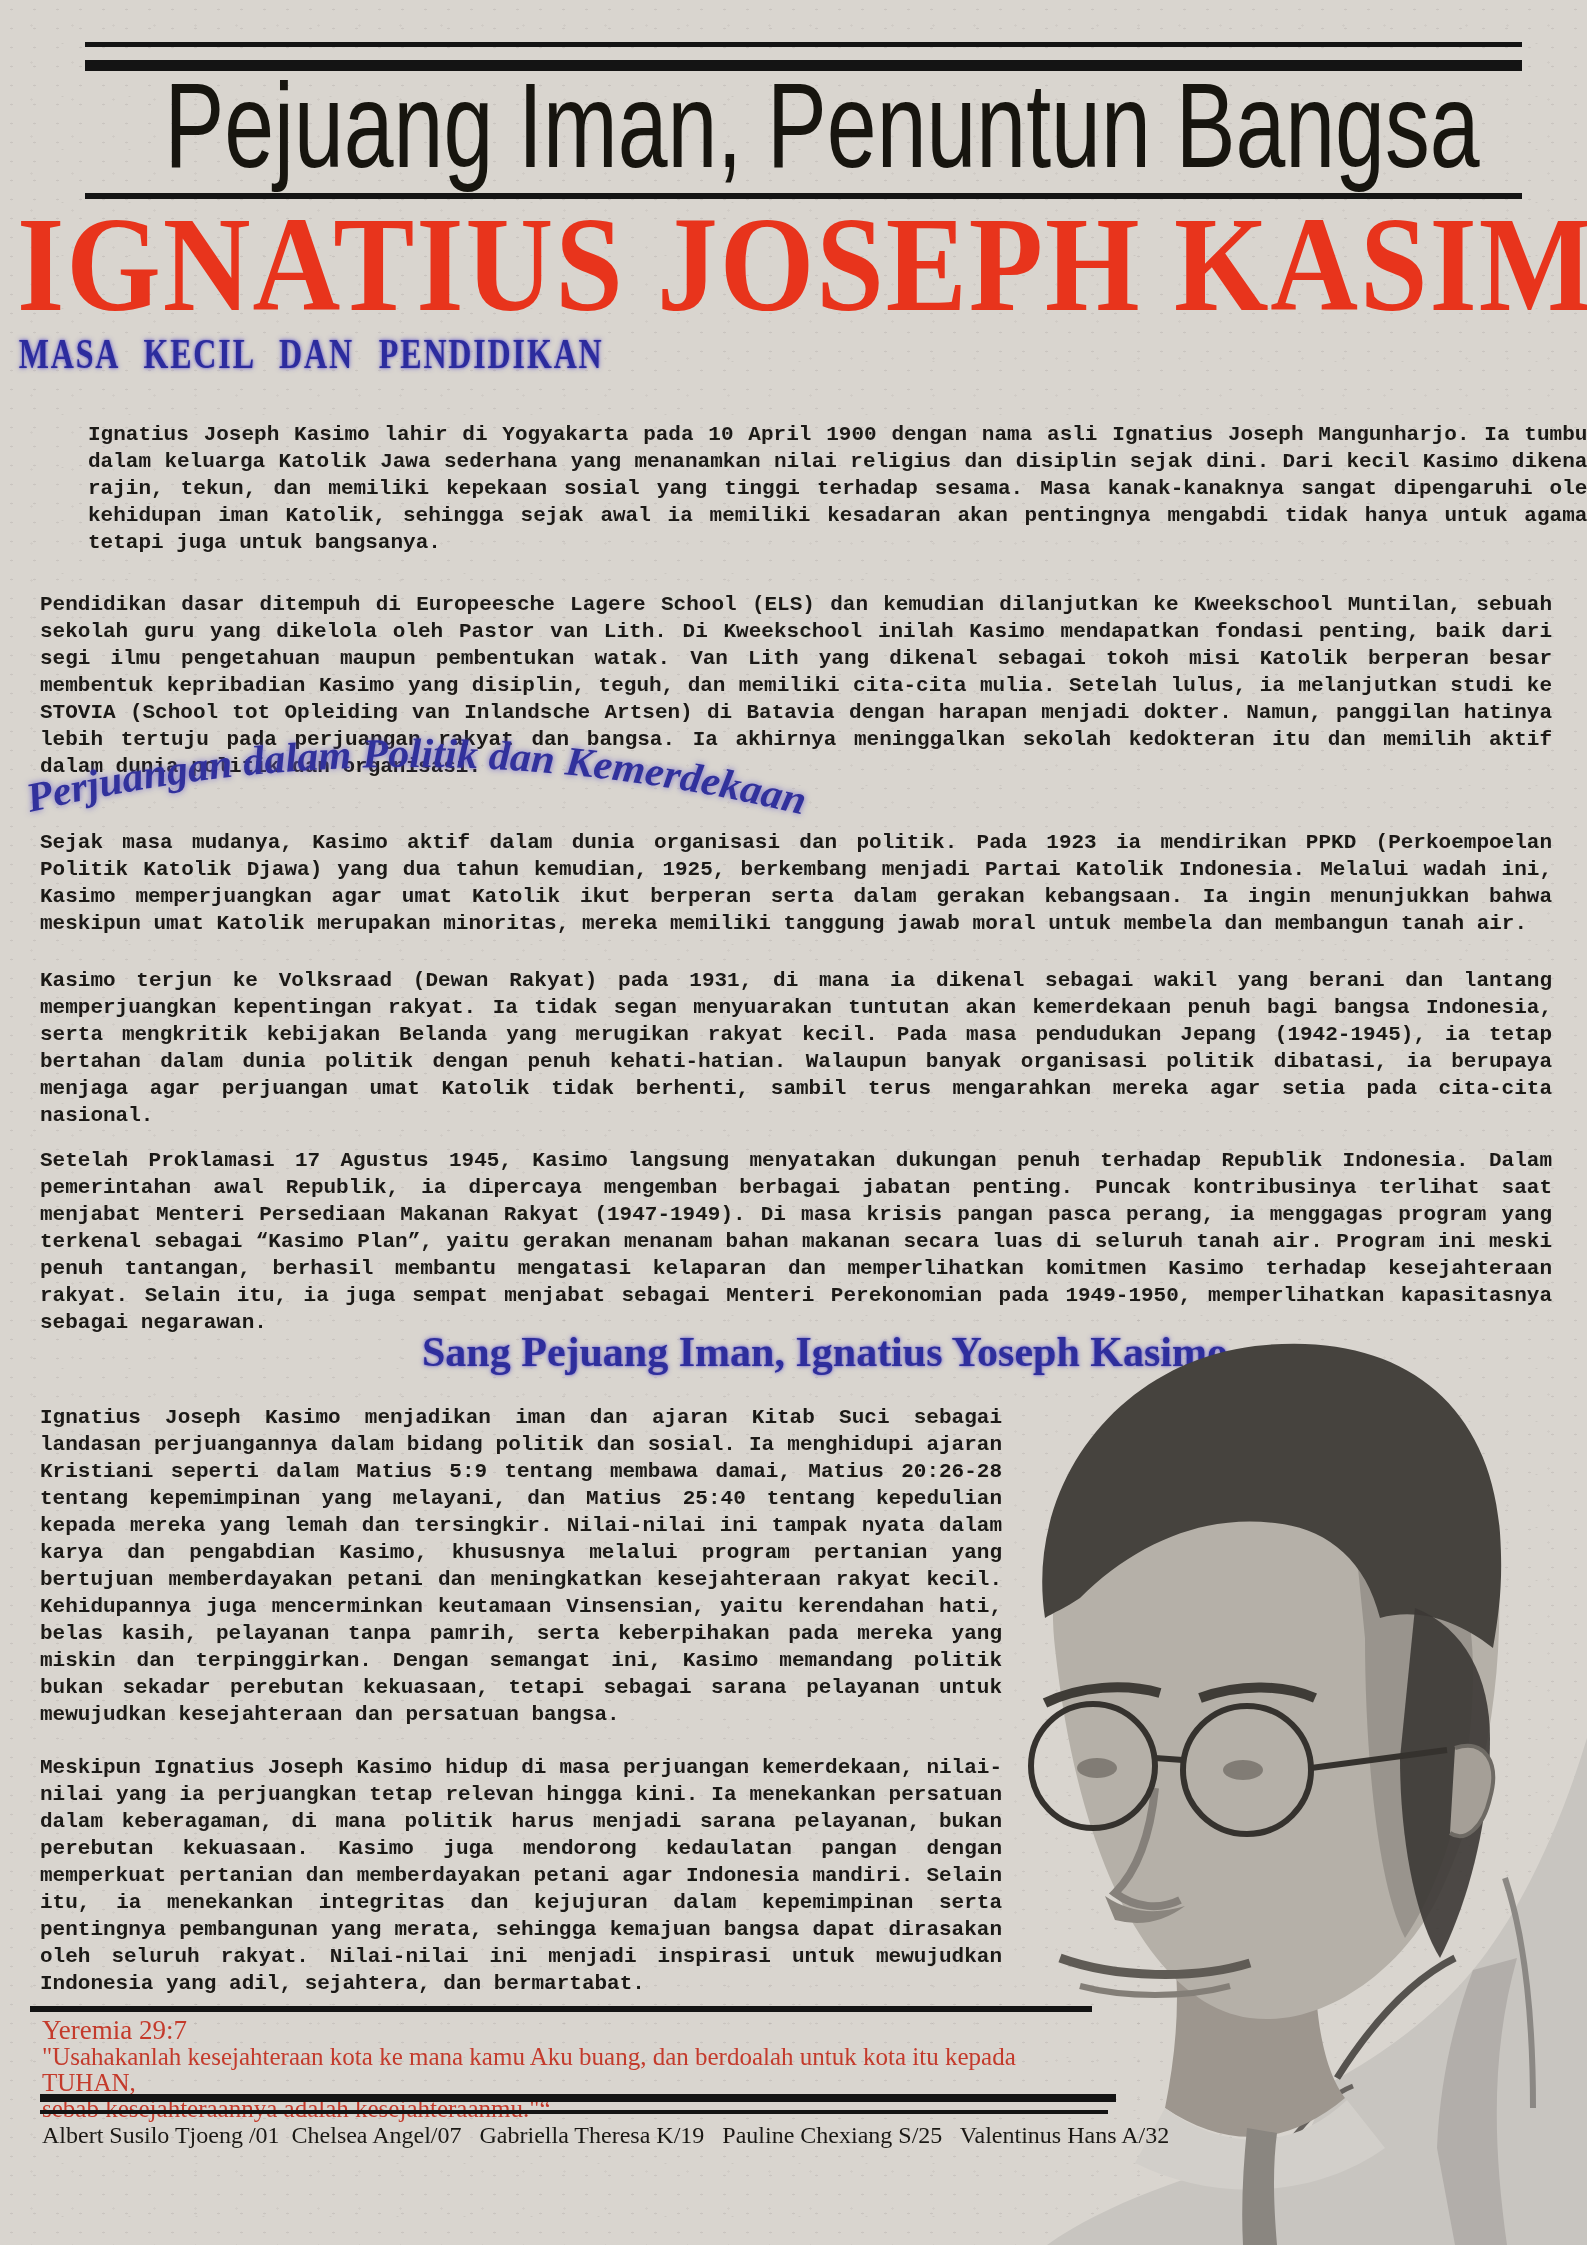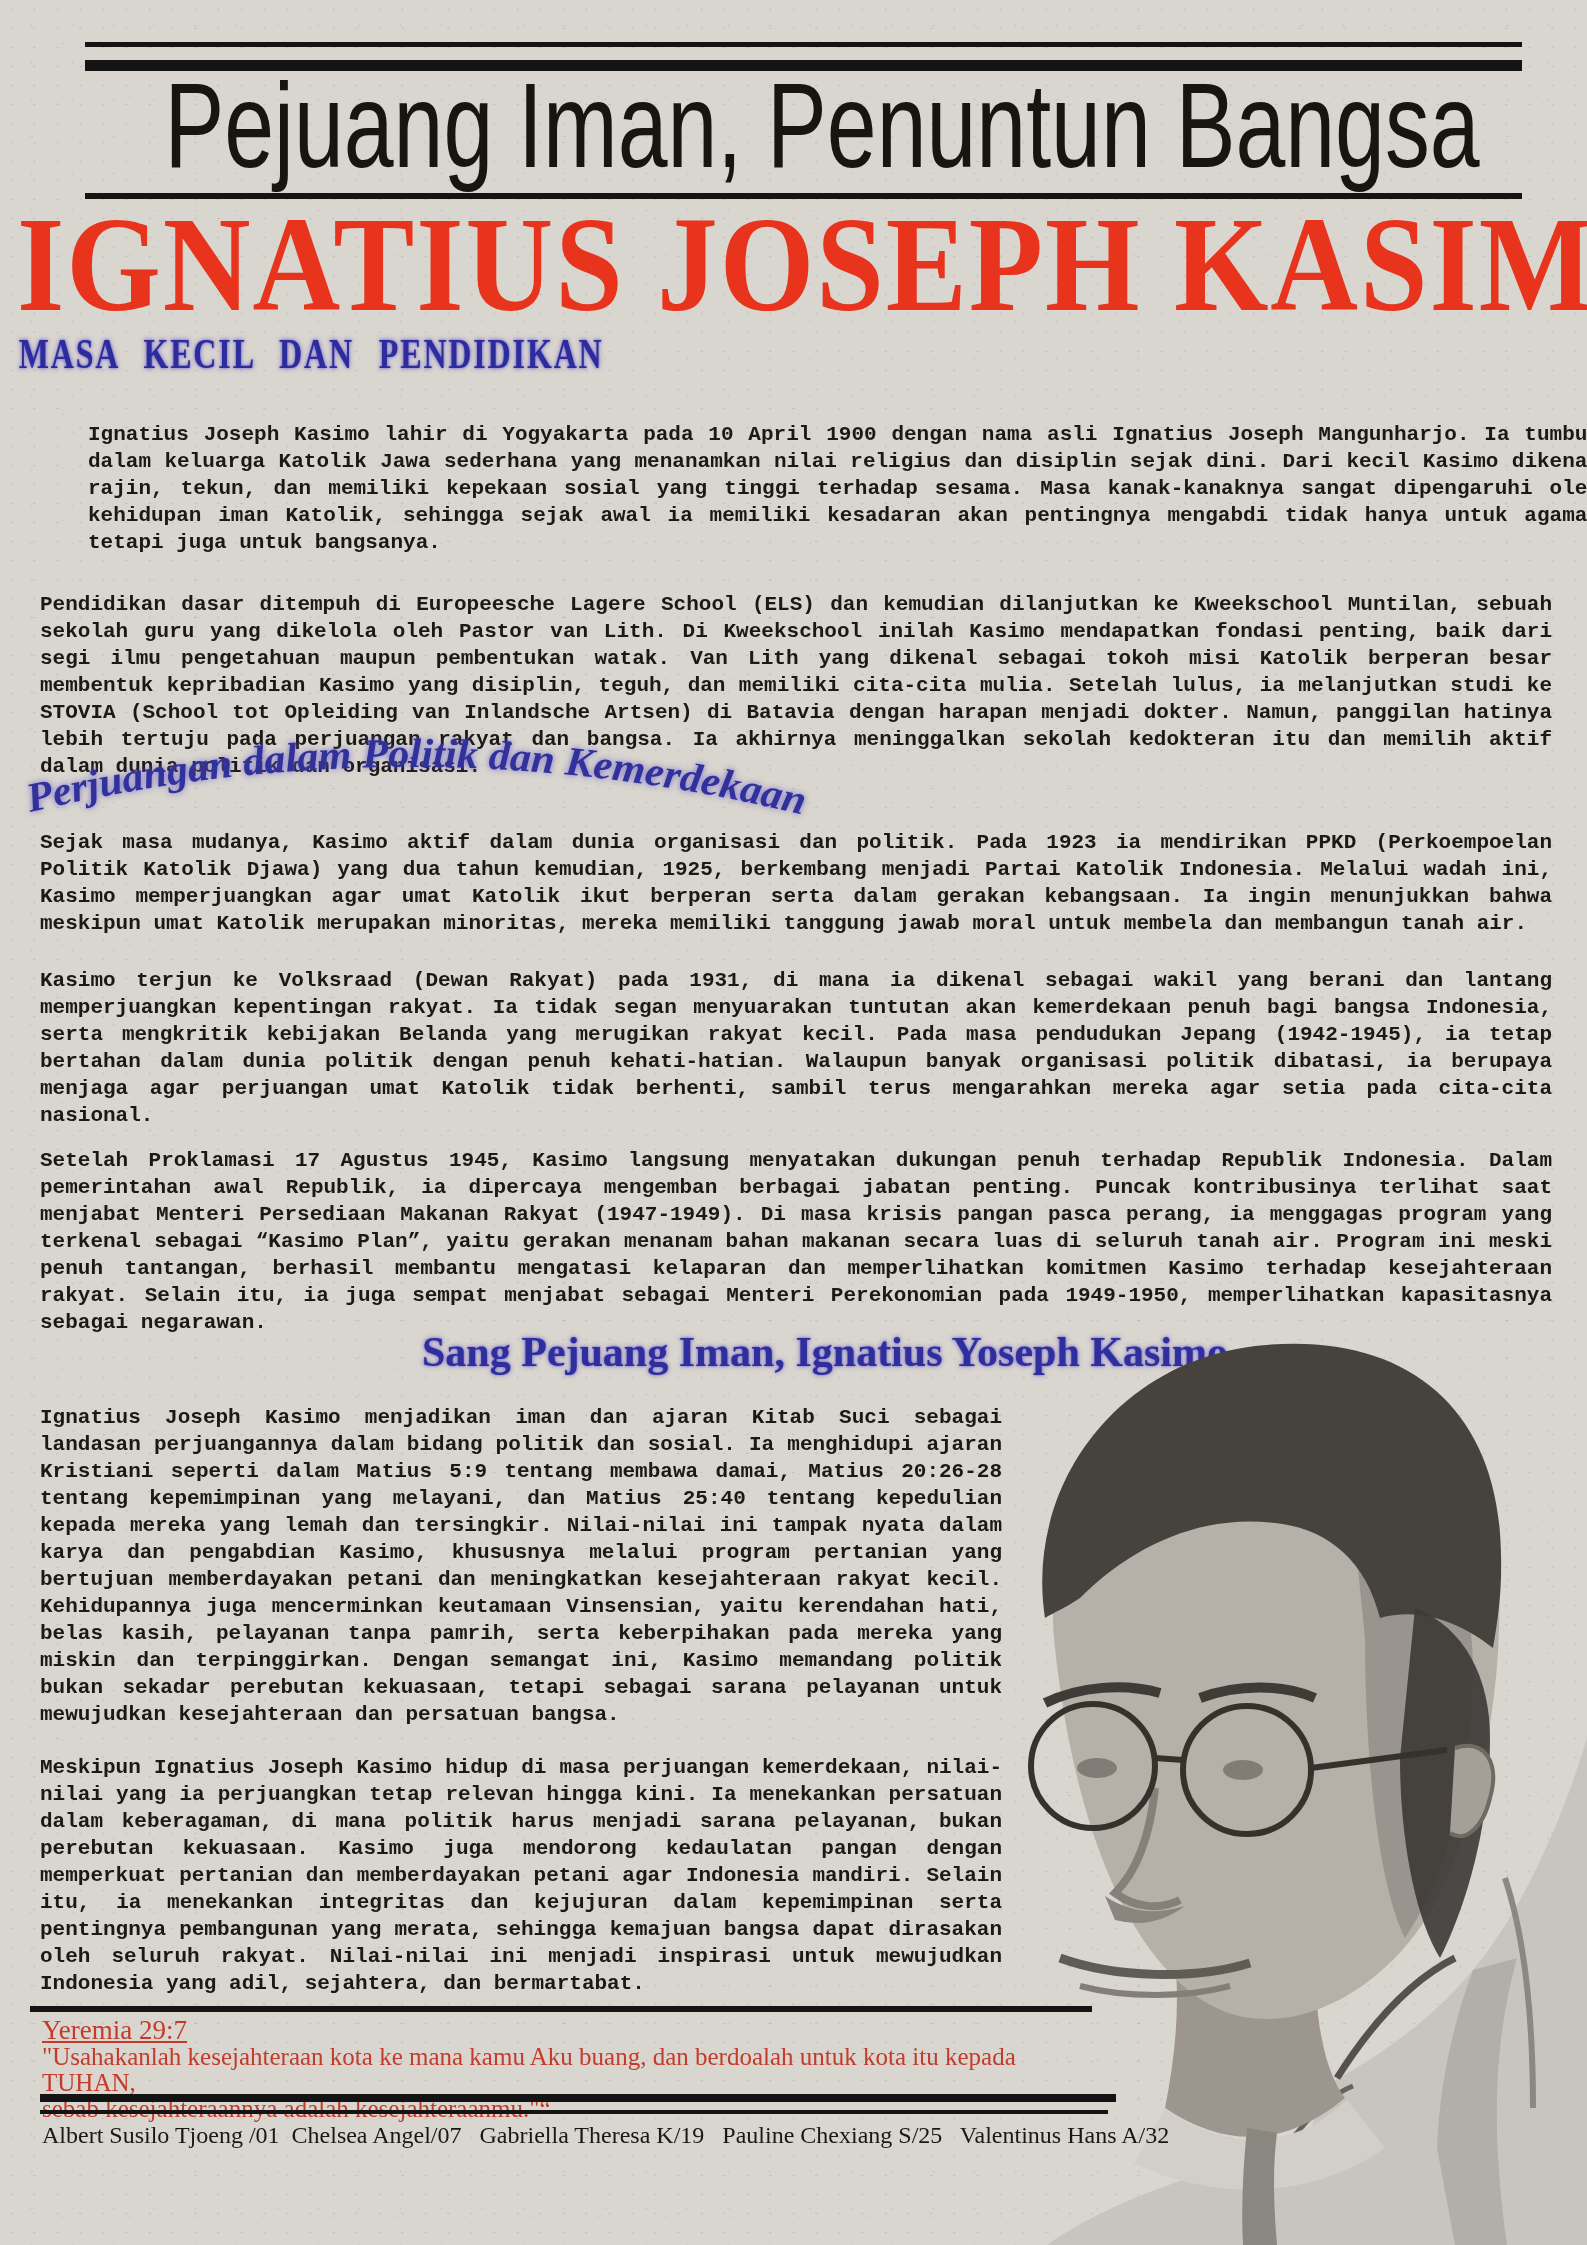--- a/index.html
+++ b/index.html
@@ -88,21 +88,21 @@
   .col-left .cpara {
     font-family: "Liberation Mono", "DejaVu Sans Mono", monospace;
     font-weight: bold; font-size: 21px; line-height: 27px;
     color: #1b1916; text-align: justify; margin: 0 0 26px 0;
   }
   .portrait-box { position: absolute; top: 1318px; left: 985px; width: 602px; height: 927px; }
   .scripture {
     position: absolute; top: 2016px; left: 42px; width: 1040px;
     font-family: "Liberation Serif", serif; color: #c43a2b;
   }
-  .scripture .ref  { font-size: 27px; line-height: 28px; text-decoration: underline; }
+  .scripture .ref  { font-size: 27px; line-height: 28px; }
   .scripture .line { font-size: 25px; line-height: 26px; }
   .footer-credits {
     position: absolute; top: 2122px; left: 42px; width: 1100px;
     font-family: "Liberation Serif", serif; font-size: 24px; color: #1a1814;
     white-space: pre;
   }
 </style>
 </head>
 <body>
 

